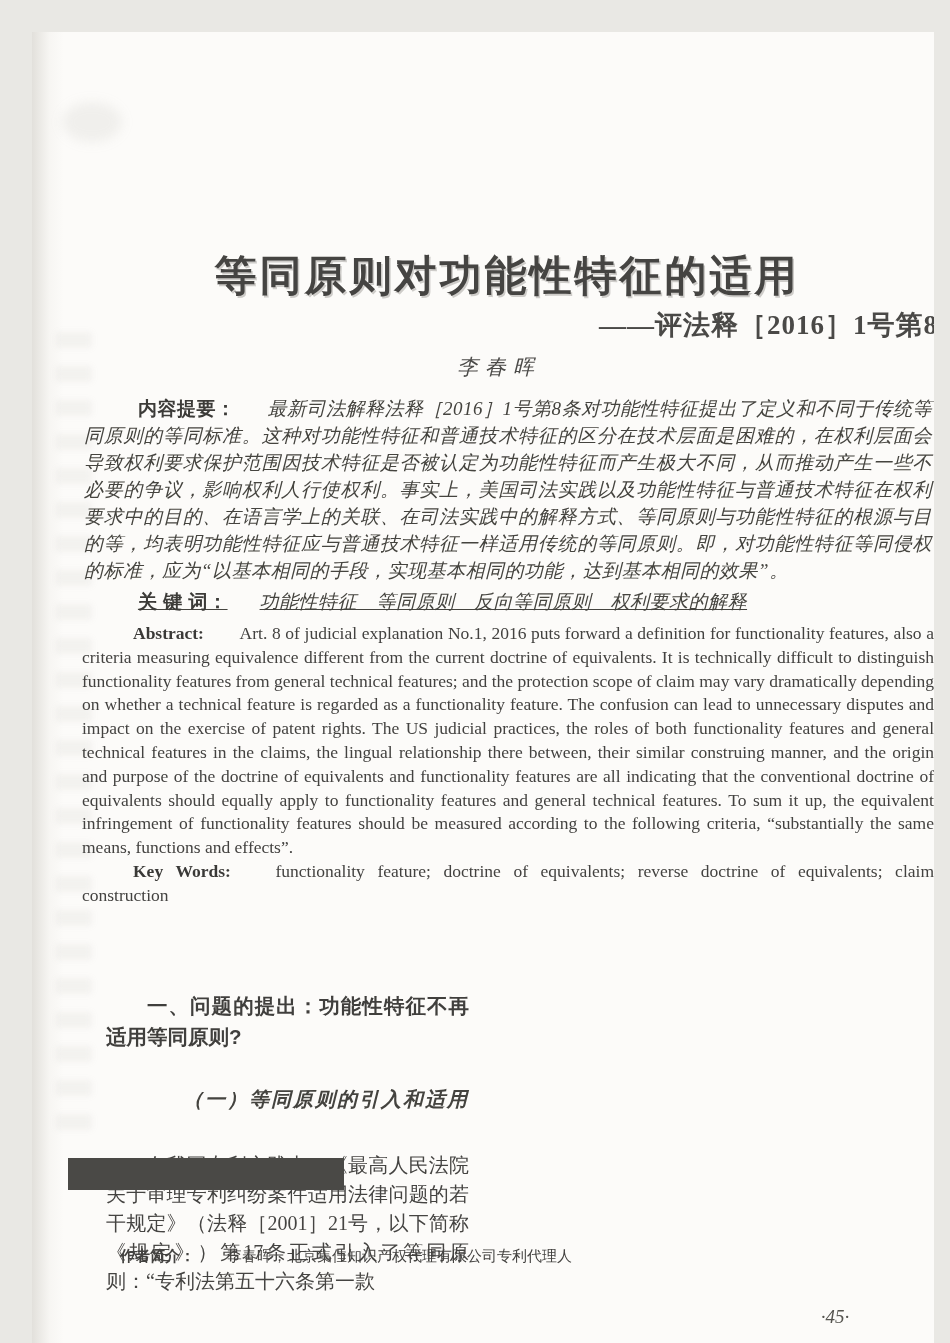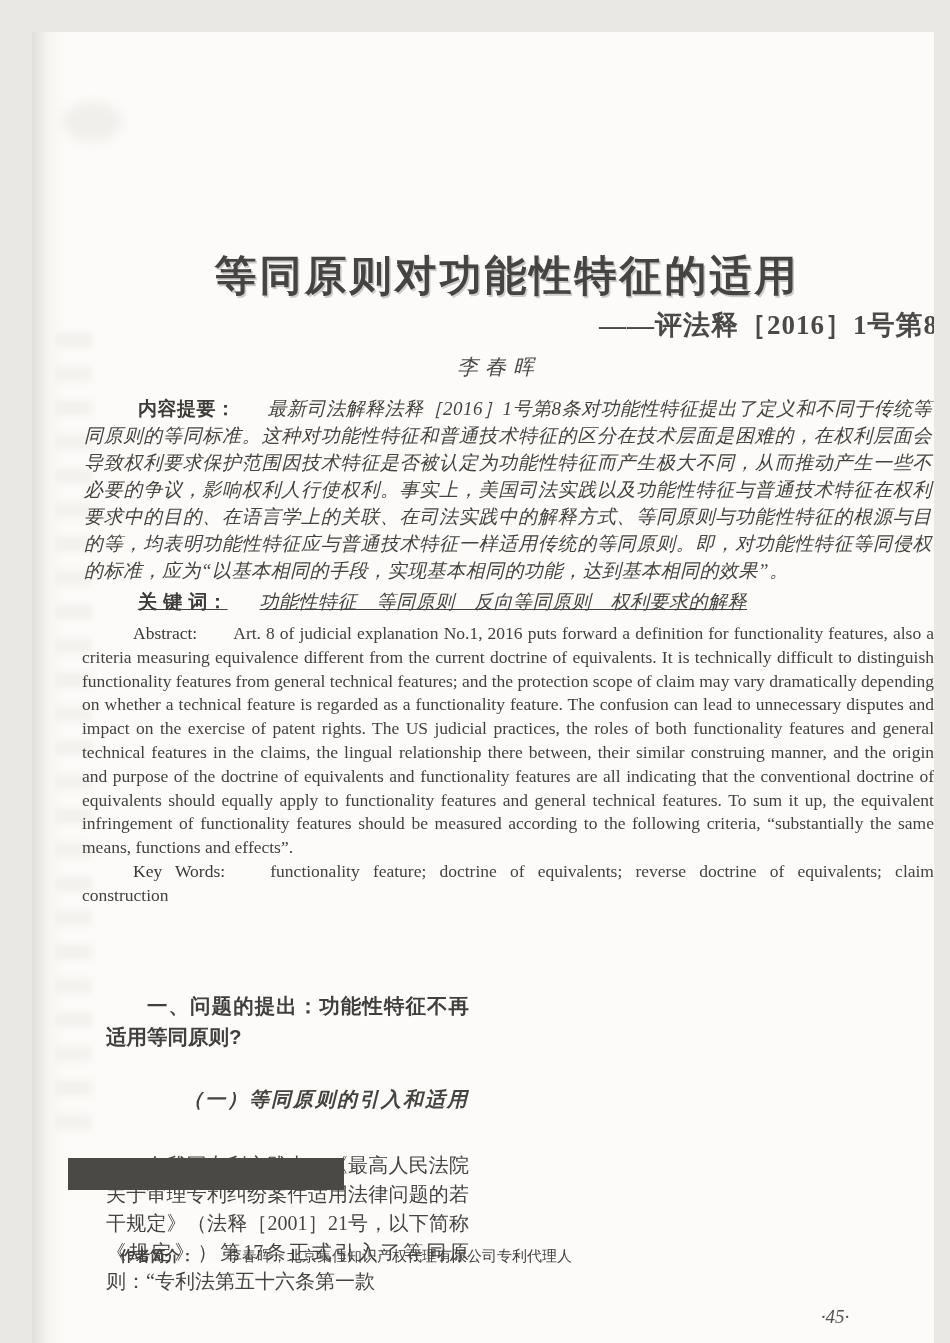--- a/index.html
+++ b/index.html
@@ -84,21 +84,21 @@
     text-decoration: underline;
   }
   
   .abstract-en {
     position: absolute; top: 574px; left: 34px; width: 884px;
     font-size: 17.5px; line-height: 23.8px;
     text-align: justify;
     text-indent: 2em;
     color: #434240;
   }
-  .abstract-en .label-bold, .keywords-en .label-bold { font-weight: 400; color: #3a3937; }
+  .abstract-en .label-bold, .keywords-en .label-bold { font-weight: 700; color: #3a3937; }
   .keywords-en {
     position: absolute; top: 812px; left: 34px; width: 884px;
     font-size: 17.5px; line-height: 23.8px;
     text-align: justify;
     text-indent: 2em;
     color: #434240;
   }
   
   .columns {
     position: absolute; top: 910px; left: 26px; width: 880px;

